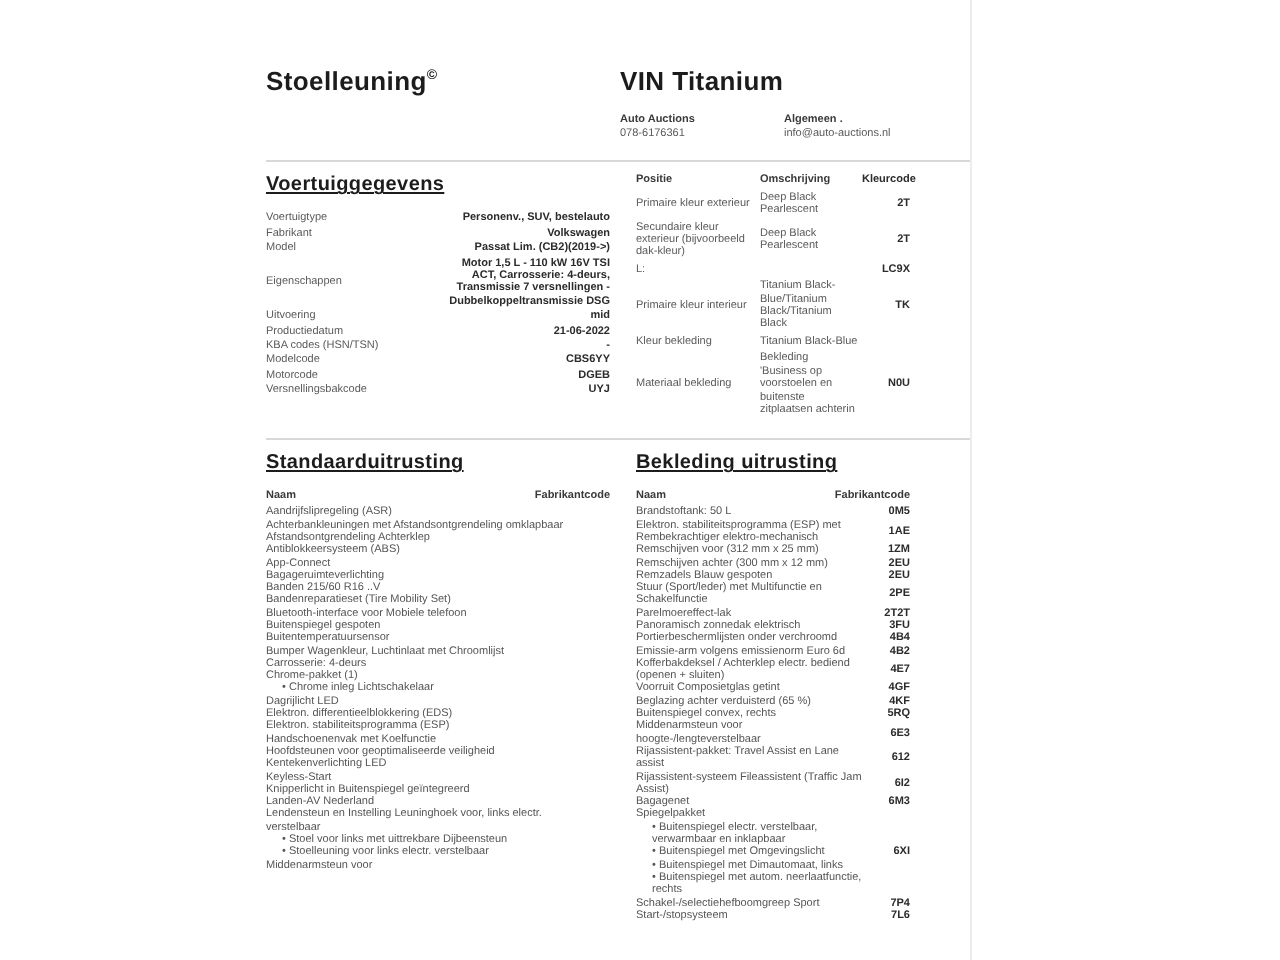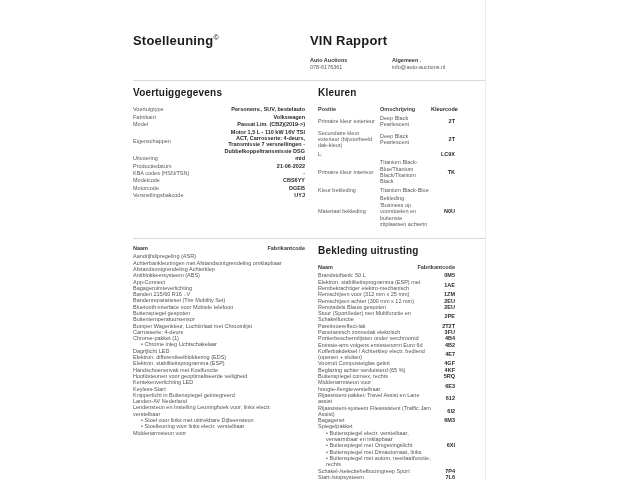--- a/index.html
+++ b/index.html
@@ -18,21 +18,21 @@
   .contact-row { display:flex; margin-top:9px; font-size:5.5px; line-height:7.2px; color:#5a5a5a; }
   .contact-col { width:82px; }
   .contact-name { font-weight:bold; color:#3a3a3a; }
 
   .divider { border-top:1px solid #d8d8d8; margin-top:9px; }
 
   
   .row { display:flex; margin-top:6px; }
   .col-l { width:172px; margin-right:13px; }
   .col-r { width:137px; }
-  h2 { font-size:10px; font-weight:bold; color:#1c1c1c; margin-bottom:8px; letter-spacing:.2px; }
+  h2 { font-size:10px; font-weight:bold; color:#1c1c1c; margin-bottom:8px; letter-spacing:.2px;text-decoration:underline; }
 
   
   .kv-row { display:flex; align-items:center; font-size:5.5px; line-height:6.4px; margin-bottom:1px; }
   .kv-label { width:88px; color:#5a5a5a; }
   .kv-value { flex:1; text-align:right; font-weight:bold; color:#2b2b2b; }
 
   
   .color-head, .color-row { display:flex; font-size:5.5px; line-height:6.4px; }
   .color-head { font-weight:bold; color:#3a3a3a; margin-bottom:2px; }
   .color-row { align-items:center; margin-bottom:2px; color:#5a5a5a; }
@@ -61,21 +61,21 @@
   <div class="header">
     <div class="h-left">
       <div class="brand"><span>Stoelleuning</span><sup>©</sup></div>
       <div class="meta">
           <div></div>
           <div></div>
           <div></div>
         </div>
     </div>
     <div class="h-right">
-      <div class="report-title">VIN Rapport</div>
+      <div class="report-title">VIN Titanium</div>
       <div class="contact-row">
         <div class="contact-col">
           <div class="contact-name">Auto Auctions</div>
           <div>078-6176361</div>
         </div>
         <div class="contact-col">
           <div class="contact-name">Algemeen .</div>
           <div>info@auto-auctions.nl</div>
         </div>
       </div>
@@ -124,21 +124,20 @@
     <div class="kv-label">Motorcode</div>
     <div class="kv-value">DGEB</div>
   </div>
           <div class="kv-row">
     <div class="kv-label">Versnellingsbakcode</div>
     <div class="kv-value">UYJ</div>
   </div>
         </div>
     </div>
     <div class="col-r">
-      <h2>Kleuren</h2>
       <div class="color-head">
         <div class="c-pos">Positie</div>
         <div class="c-desc">Omschrijving</div>
         <div class="c-code">Kleurcode</div>
       </div>
       <div>
           <div class="color-row">
     <div class="c-pos">Primaire kleur exterieur</div>
     <div class="c-desc">Deep Black Pearlescent</div>
     <div class="c-code">2T</div>
@@ -169,20 +168,21 @@
     <div class="c-code">N0U</div>
   </div>
         </div>
     </div>
   </div>
 
   <div class="divider"></div>
 
   <div class="row">
     <div class="col-l">
+      <h2>Standaarduitrusting</h2>
       <div class="equip-head">
         <div>Naam</div>
         <div>Fabrikantcode</div>
       </div>
       <div>
           <div class="equip-item">
     <div class="equip-main">
       <div class="equip-name">Aandrijfslipregeling (ASR)</div>
       <div class="equip-code"></div>
     </div>

